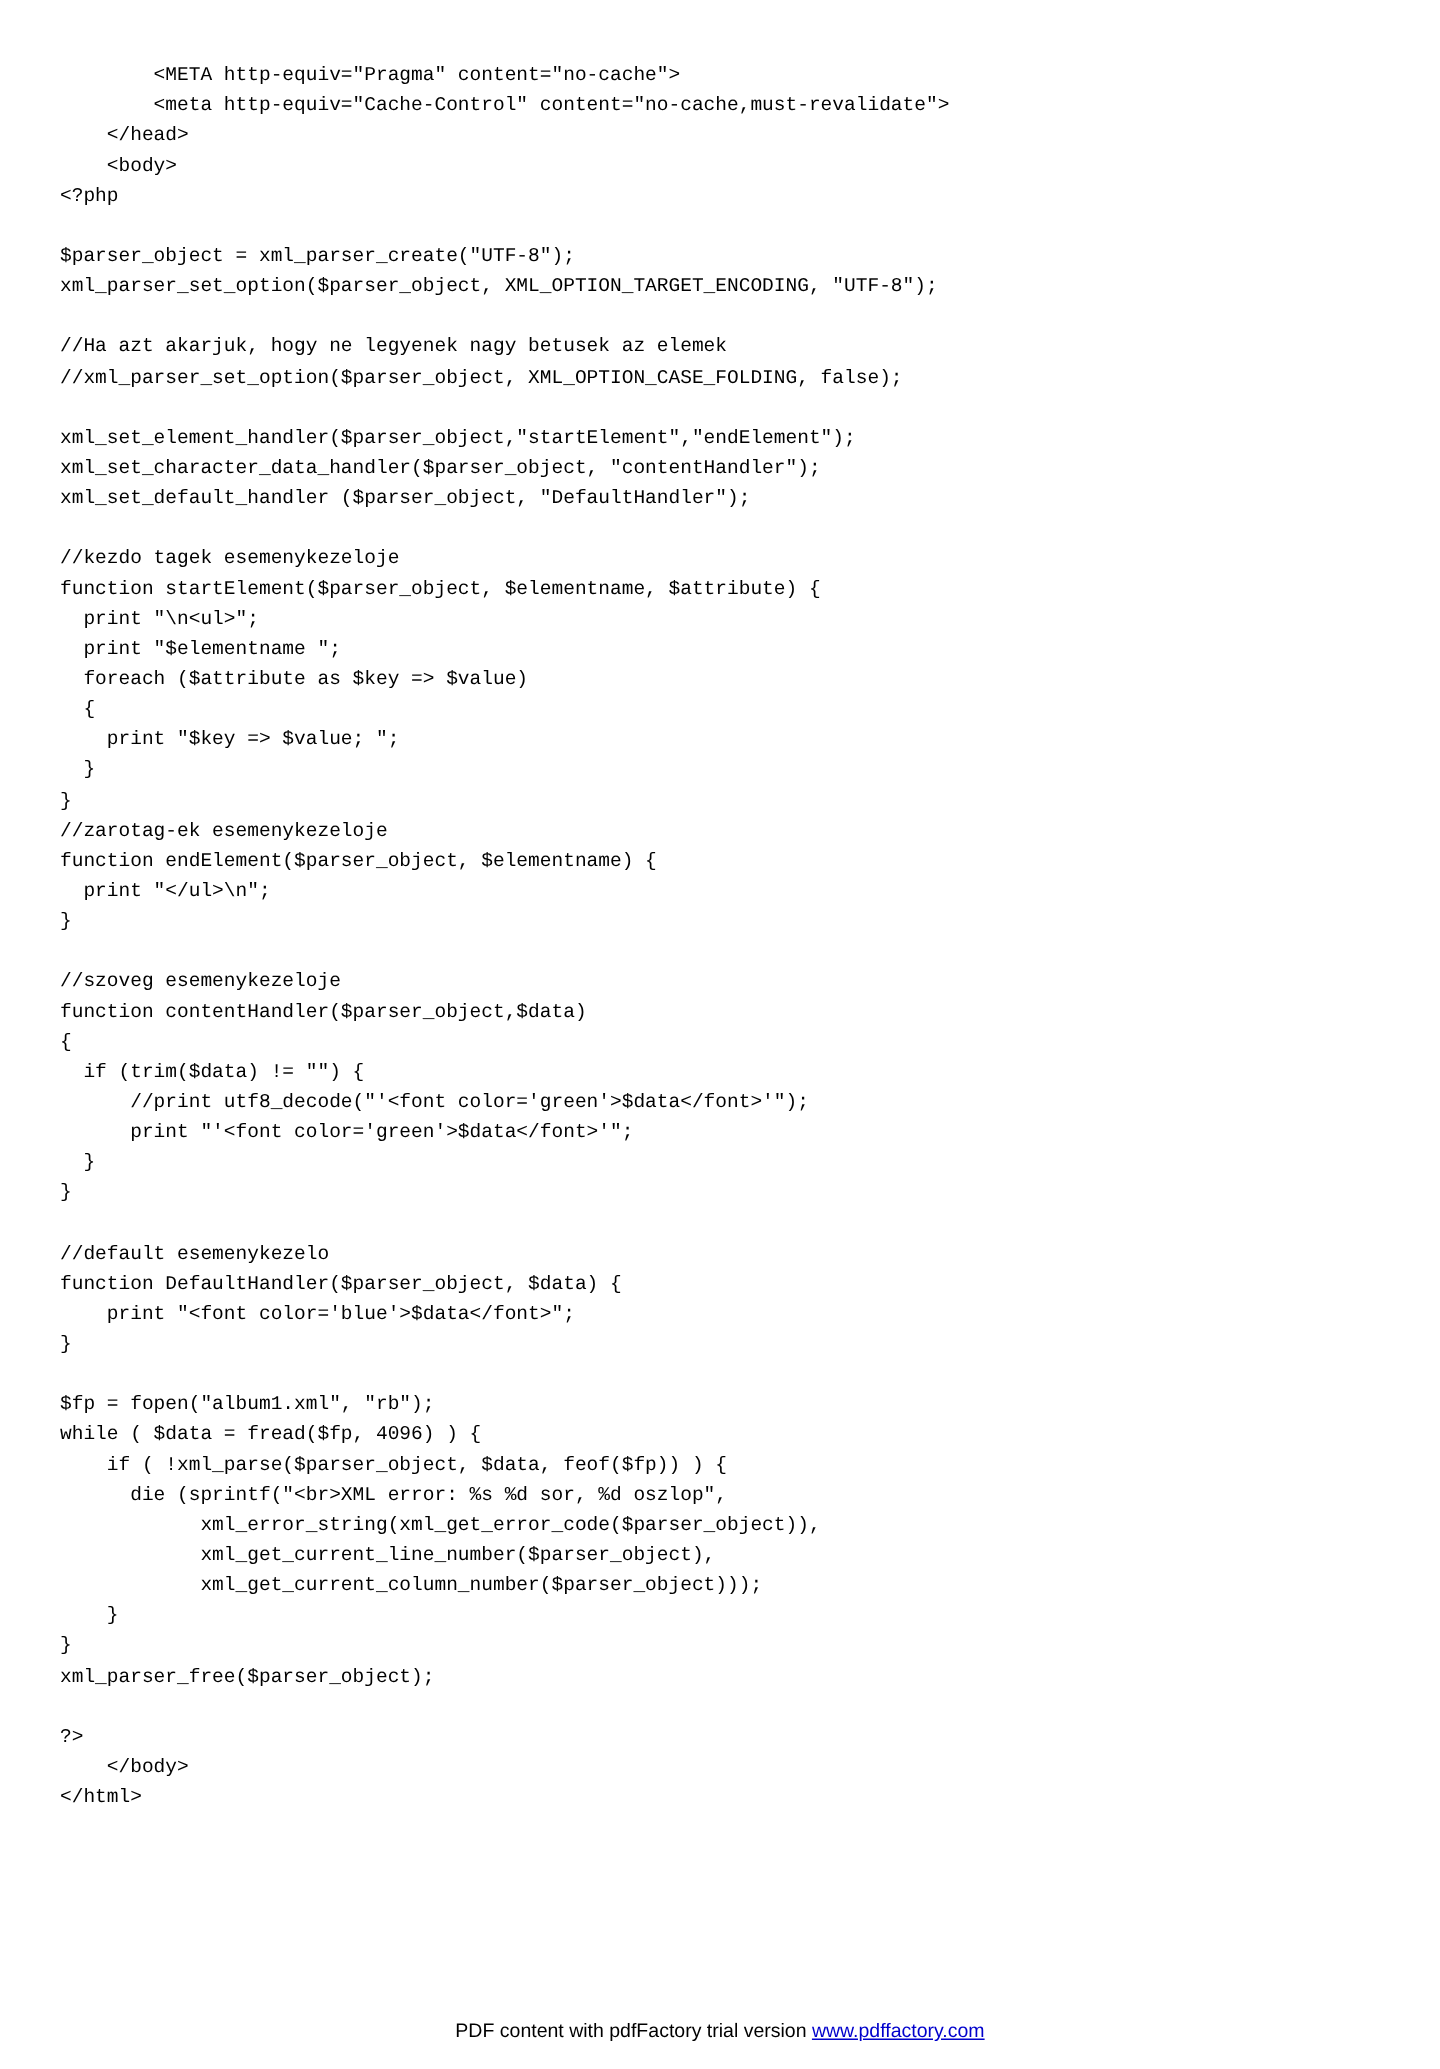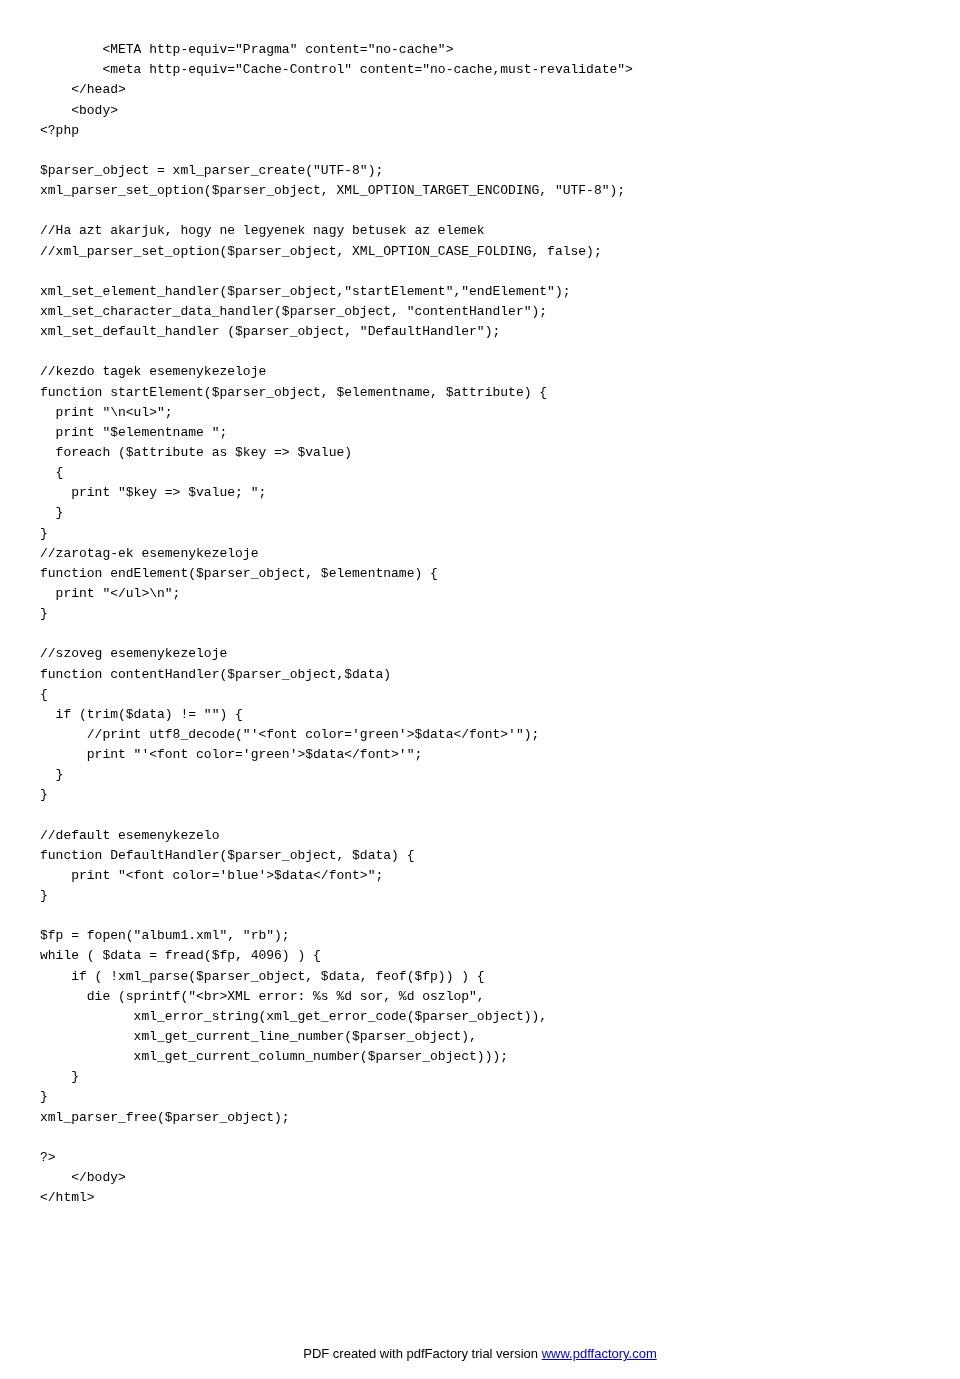--- a/index.html
+++ b/index.html
@@ -102,14 +102,14 @@
     }
 }
 xml_parser_free($parser_object);
 
 ?&gt;
     &lt;/body&gt;
 &lt;/html&gt;
 </div>
 
 <div class="footer">
-  <span>PDF created with pdfFactory trial version </span><a href="#">www.pdffactory.com</a>
+  <span>PDF content with pdfFactory trial version </span><a href="#">www.pdffactory.com</a>
 </div>
 
 </body></html>

